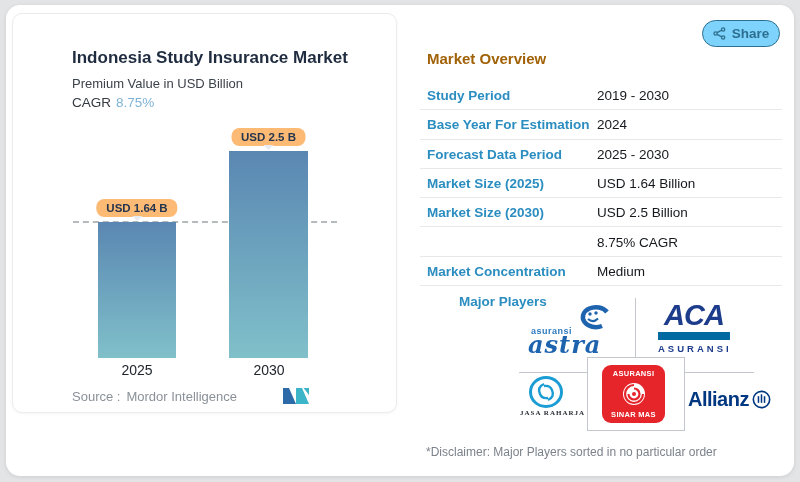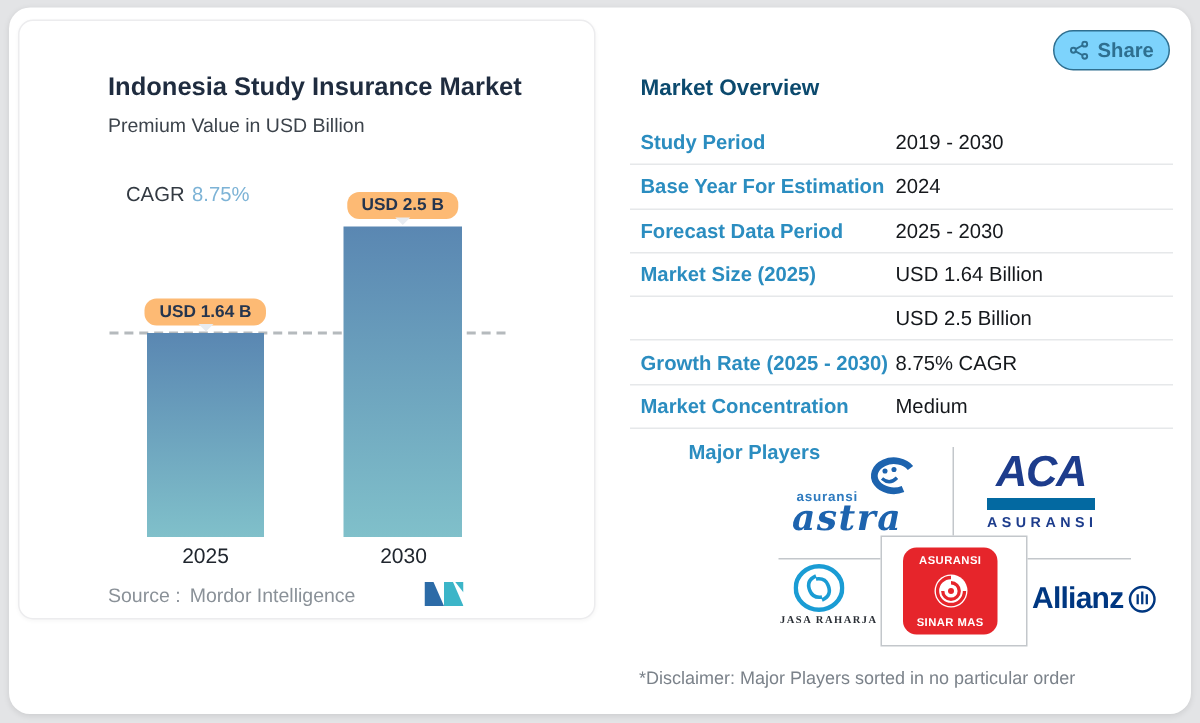--- a/index.html
+++ b/index.html
@@ -15,21 +15,21 @@
     box-shadow:0 1px 4px rgba(0,0,0,0.10);
   }
   
   .chart-card{
     position:absolute;left:12px;top:13px;width:383px;height:398px;
     background:#ffffff;border:1px solid #ececee;border-radius:10px;
     box-shadow:0 1px 3px rgba(0,0,0,0.04);
   }
   .chart-title{position:absolute;left:72px;top:48px;font-size:17px;font-weight:700;color:#1f2c3f;}
   .chart-subtitle{position:absolute;left:72px;top:76px;font-size:13px;color:#3c434b;}
-  .cagr-line{position:absolute;left:84px;top:95px;font-size:13.5px;color:#333a42;margin-top:27px;}
+  .cagr-line{position:absolute;left:72px;top:95px;font-size:13.5px;color:#333a42;}
   .cagr-value{color:#7db3d6;margin-left:5px;}
   .plot{position:absolute;left:73px;top:130px;width:264px;height:228px;}
   .dash-line{position:absolute;left:0;right:0;border-top:2px dashed #b5babd;}
   .bar-group{position:absolute;bottom:0;}
   .bar-group.g0{left:25px;width:78px;}
   .bar-group.g1{left:156px;width:79px;}
   .bar{position:absolute;bottom:0;left:0;width:100%;}
   .bar-tooltip{
     position:absolute;left:50%;transform:translateX(-50%);
     background:#fdba74;border-radius:8px;padding:3px 10px;
@@ -47,21 +47,21 @@
   .mordor-logo{position:absolute;left:283px;top:388px;width:26px;height:16px;}
   
   .share-btn{
     position:absolute;left:702px;top:20px;width:78px;height:27px;
     border:1.5px solid #2e6f90;border-radius:16px;background:#7dd3fc;
     display:flex;align-items:center;justify-content:center;gap:6px;
     color:#2e6f90;font-size:13.5px;font-weight:600;cursor:pointer;
     font-family:"Liberation Sans", sans-serif;
   }
   
-  .overview-heading{position:absolute;left:427px;top:50px;font-size:15px;font-weight:700;color:#0c4a6e;}
+  .overview-heading{position:absolute;left:427px;top:50px;font-size:15px;font-weight:700;color:#a16207;}
   .ov-rows{position:absolute;left:420px;top:81px;width:362px;}
   .ov-row{height:28.3px;position:relative;border-bottom:1px solid #e6e8ea;}
   .ov-label{position:absolute;left:7px;top:50%;transform:translateY(-50%);
     font-size:13.5px;font-weight:600;color:#2b8dc0;}
   .ov-value{position:absolute;left:177px;top:50%;transform:translateY(-50%);
     font-size:13.5px;color:#15181c;}
   .major-players-label{position:absolute;left:427px;top:294px;font-size:13.5px;font-weight:600;color:#2b8dc0;padding-left:32px;}
   .disclaimer{position:absolute;left:426px;top:445px;font-size:12px;color:#7b828a;}
   
   .vdivider{position:absolute;left:635px;top:298px;width:1px;height:60px;background:#c3c7cb;}
@@ -159,24 +159,24 @@
   </div>
   <div class="ov-row">
     <span class="ov-label">Forecast Data Period</span>
     <span class="ov-value">2025 - 2030</span>
   </div>
   <div class="ov-row">
     <span class="ov-label">Market Size (2025)</span>
     <span class="ov-value">USD 1.64 Billion</span>
   </div>
   <div class="ov-row">
+    <span class="ov-label">Market Size (2030)</span>
     <span class="ov-value">USD 2.5 Billion</span>
   </div>
   <div class="ov-row">
-    <span class="ov-label">Growth Rate (2025 - 2030)</span>
     <span class="ov-value">8.75% CAGR</span>
   </div>
   <div class="ov-row">
     <span class="ov-label">Market Concentration</span>
     <span class="ov-value">Medium</span>
   </div>
 </div>
 
 <div class="major-players-label">Major Players</div>
 

